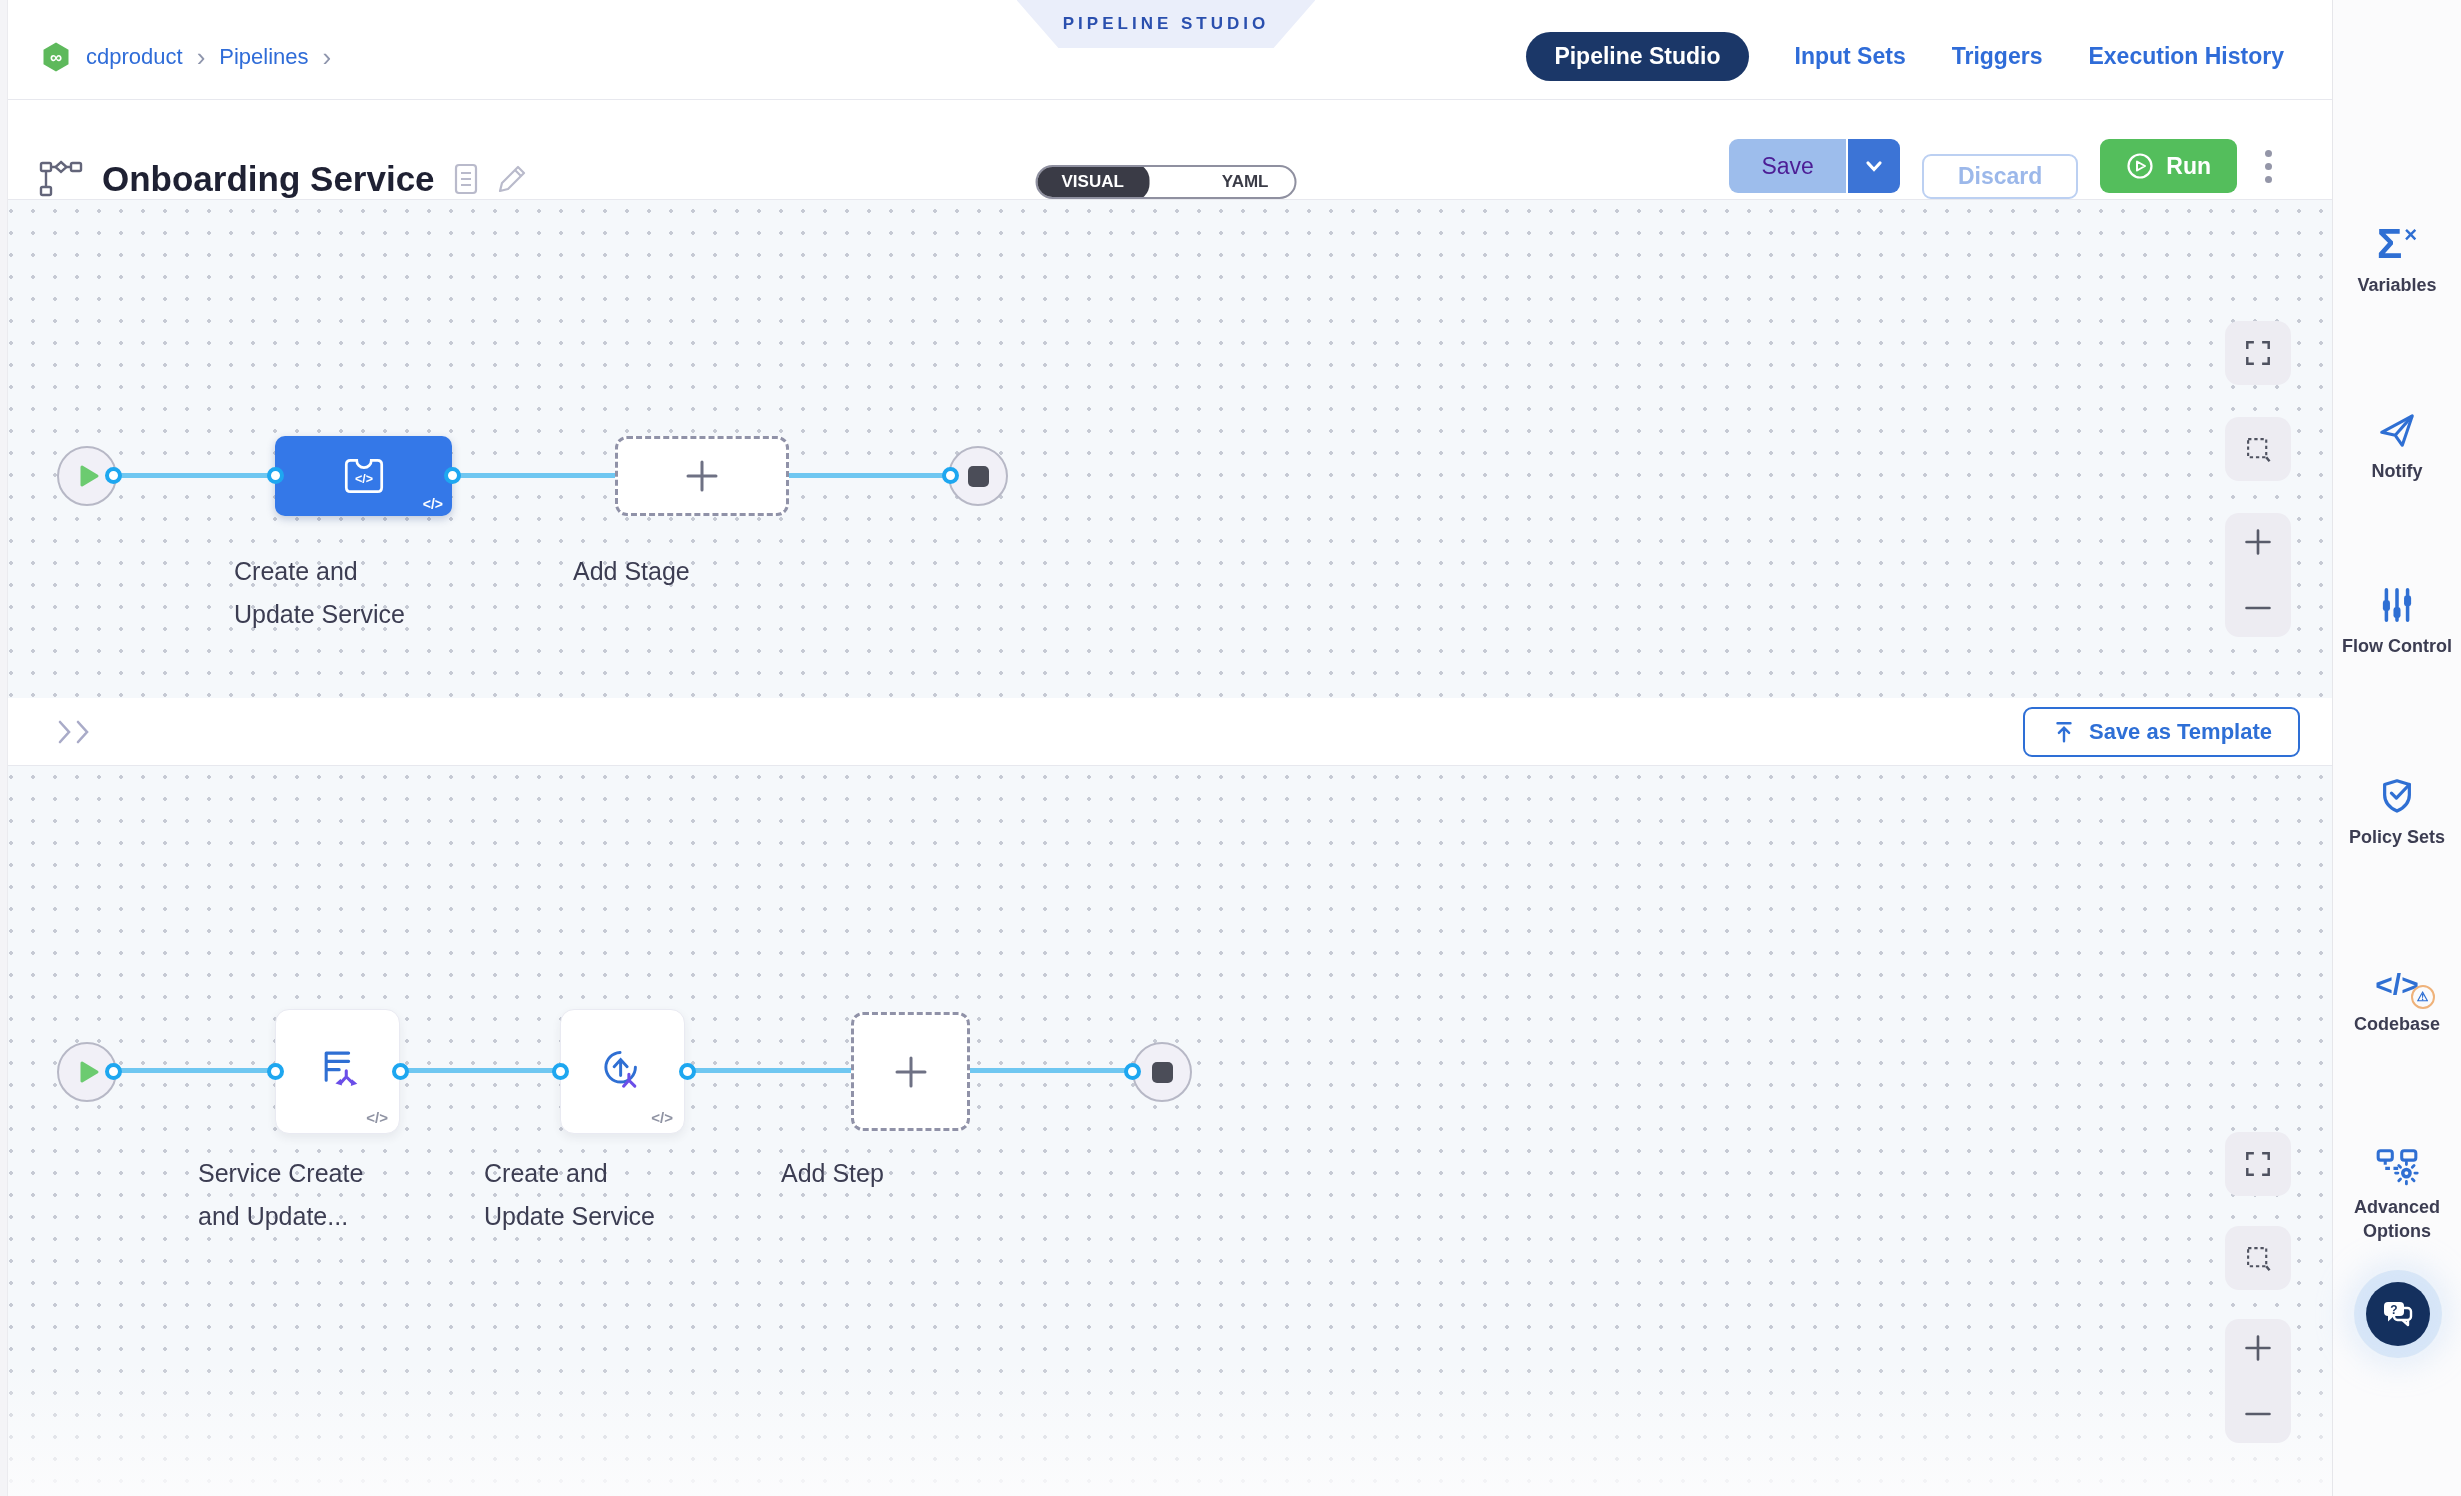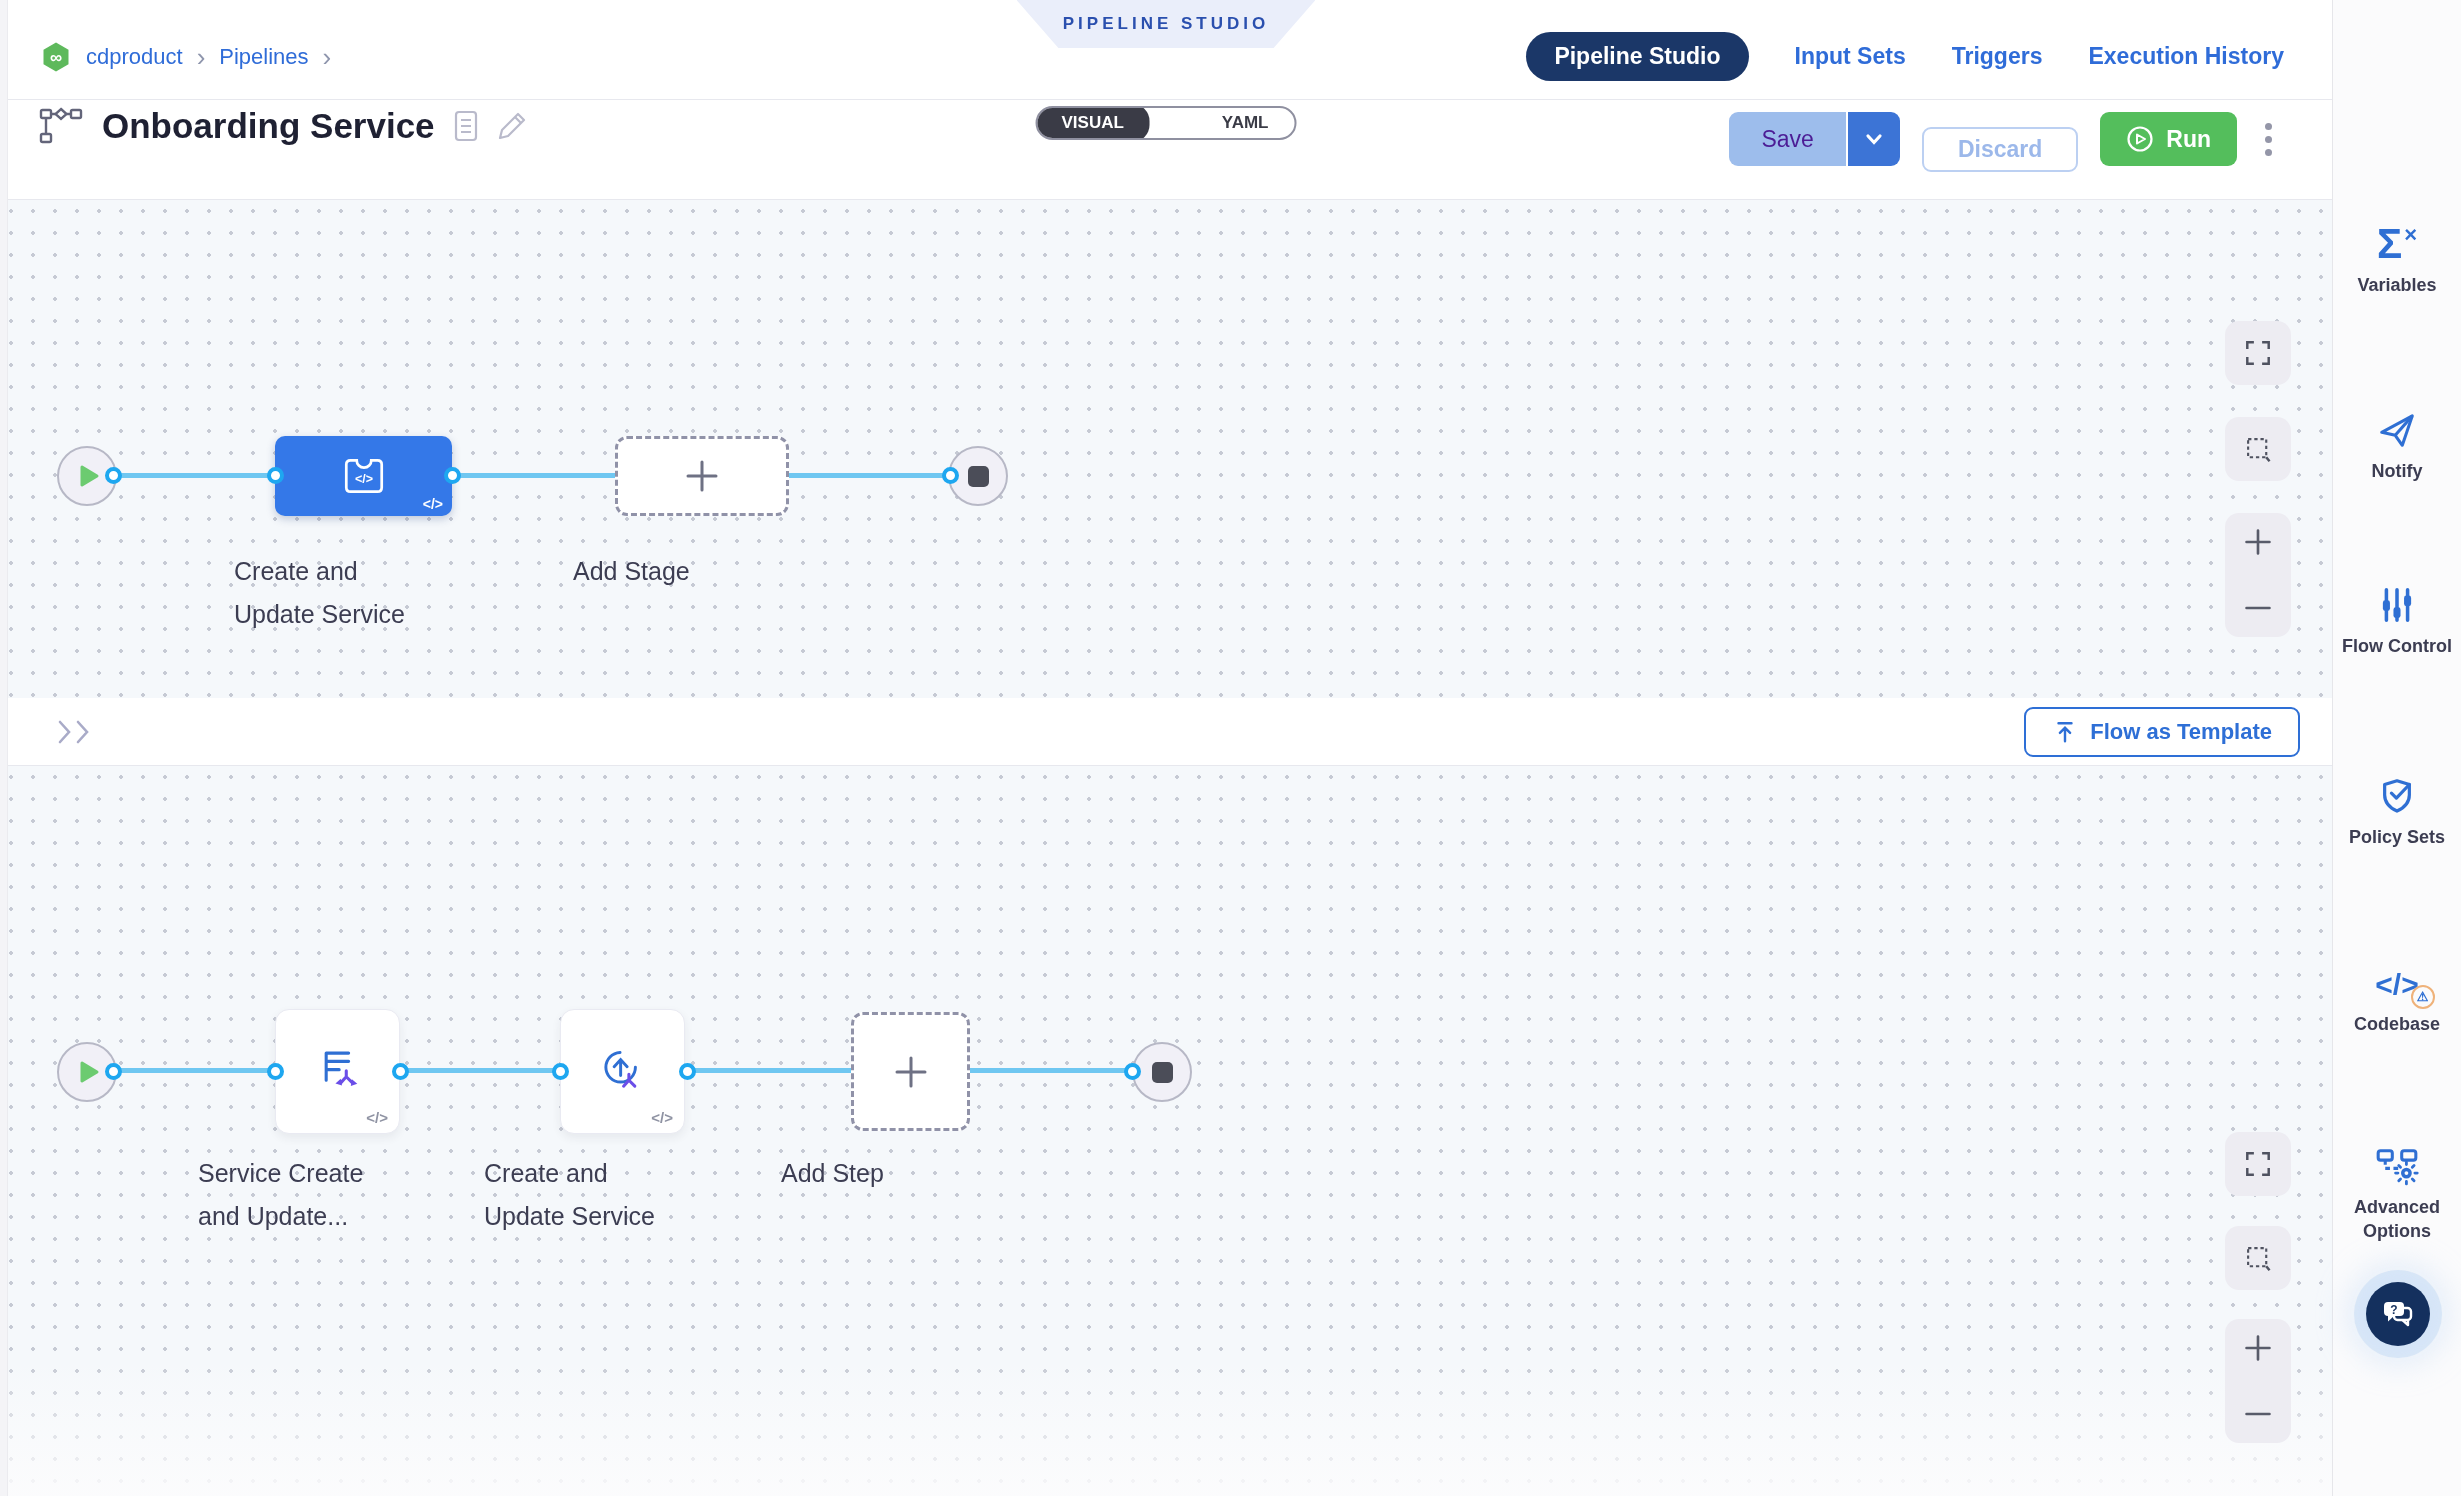--- a/index.html
+++ b/index.html
@@ -21,21 +21,21 @@
     clip-path:polygon(0 0,100% 0,86% 100%,14% 100%);
     display:flex; align-items:center; justify-content:center;
     color:#2a4fae; font-weight:bold; font-size:17px; letter-spacing:4px; }
   .nav-tabs { margin-left:auto; display:flex; align-items:center; gap:46px; }
   .nav-pill { background:#1b3768; color:#fff; font-weight:bold; font-size:23px;
     padding:11px 28px; border-radius:26px; cursor:pointer; }
   .nav-link { color:#2f6cd8; font-size:23px; font-weight:600; cursor:pointer; }
 
   
   .titlebar { height:100px; border-bottom:1px solid #e7e8ee; display:flex;
-    align-items:flex-start; padding:6px 54px 0 38px; position:relative; background:#fff; }
+    align-items:flex-end; padding:6px 54px 0 38px; position:relative; background:#fff; }
   .title-left { display:flex; align-items:center; gap:18px; }
   .page-title { font-size:35px; font-weight:800; color:#1f2133; }
   .ico { display:inline-flex; align-items:center; justify-content:center; }
   .toggle { position:absolute; left:50%; transform:translateX(-50%); display:flex;
     align-items:center; height:34px; border:2px solid #8f90a0; border-radius:18px;
     background:#fff; overflow:hidden; cursor:pointer;gap:48px; }
   .seg { font-size:17px; font-weight:bold; padding:0 26px; height:34px;
     display:flex; align-items:center; color:#3a3b46; }
   .seg.dark { background:#3a3b46; color:#fff; border-radius:17px; margin:-2px; height:38px; }
   .actions { margin-left:auto; display:flex; align-items:center; gap:22px; }
@@ -270,21 +270,21 @@
       </span>
       <span class="tsep">
         <svg width="14" height="26" viewBox="0 0 14 26">
             <path d="M2 3 L11 13 L2 23" stroke="#a9abc8" stroke-width="2.6" fill="none" stroke-linecap="round"></path>
           </svg>
       </span>
       <button class="btn save-template">
         <svg width="26" height="26" viewBox="0 0 28 28" fill="none" stroke="#2e6fd6" stroke-width="2.6" stroke-linecap="round">
             <path d="M7 4.5 H21 M14 24 V10 M8.5 15 L14 9.5 L19.5 15"></path>
           </svg>
-        <span>Flow as Template</span>
+        <span>Save as Template</span>
       </button>
     </div>
 
     <div class="canvas canvas2">
       <div class="flow-line" style="left:87px; top:302px; width:1076px;"></div>
 
       <div class="endnode" style="left:57px; top:276px;">
         <svg width="34" height="34" viewBox="0 0 34 34">
             <path d="M12 8 L27 17 L12 26 Z" fill="#6ccb70" stroke="#6ccb70" stroke-width="3" stroke-linejoin="round"></path>
           </svg>

